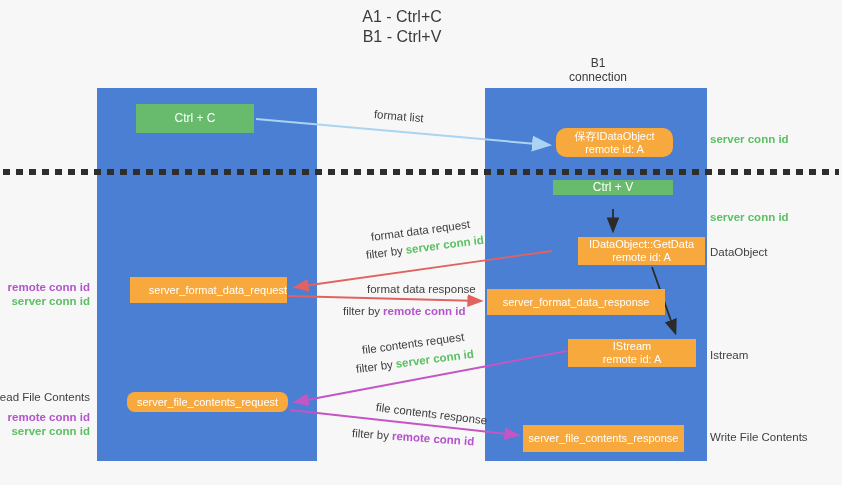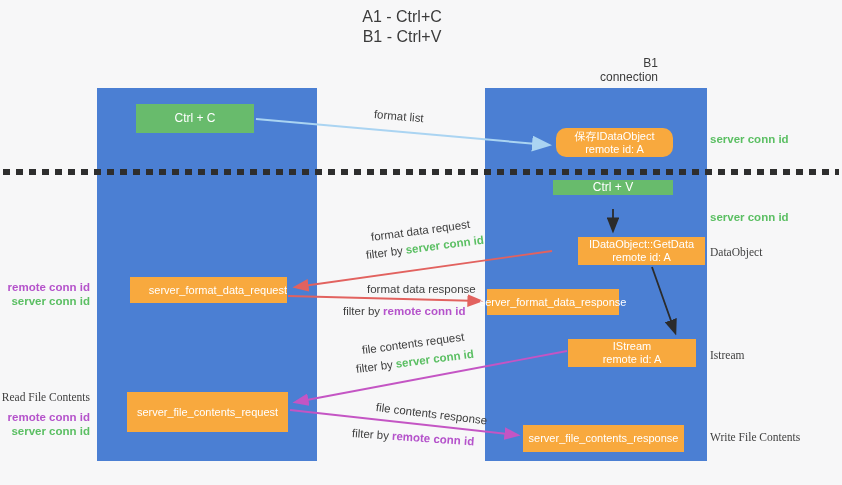--- a/index.html
+++ b/index.html
@@ -3,64 +3,64 @@
 <meta charset="utf-8">
 <style>
   html,body{margin:0;padding:0;}
   body{background:#f7f7f8;font-family:"Liberation Sans",sans-serif;}
   .canvas{position:relative;width:842px;height:485px;background:#f7f7f8;overflow:hidden;}
 
   .title{position:absolute;left:292px;top:7px;width:220px;text-align:center;font-size:16px;line-height:20px;color:#3b3b3b;}
 
   .col-header{position:absolute;width:120px;text-align:center;font-size:12px;line-height:14px;color:#3b3b3b;}
   #header-a1{left:147px;top:56px;}
-  #header-b1{left:538px;top:56px;text-align:right;}
+  #header-b1{left:538px;top:56px;}
 
   .lifeline{position:absolute;top:88px;height:373px;background:#4b7fd3;}
   #lifeline-a1{left:97px;width:220px;}
   #lifeline-b1{left:485px;width:222px;}
 
   .divider{position:absolute;left:3px;right:3px;top:169px;height:6px;
     background:repeating-linear-gradient(90deg,#2e2e2e 0 7px,transparent 7px 13px);}
 
   .arrows{position:absolute;left:0;top:0;}
 
   .box{position:absolute;display:flex;flex-direction:column;align-items:center;justify-content:center;
        color:#fff;text-align:center;font-size:11px;line-height:13px;white-space:nowrap;}
   .green-box{background:#68bb6c;font-size:12px;}
   .orange-box{background:#f8a93e;}
   #box-ctrl-c{left:136px;top:104px;width:118px;height:29px;}
   #box-save{left:556px;top:128px;width:117px;height:29px;border-radius:10px;}
   #box-ctrl-v{left:553px;top:180px;width:120px;height:15px;}
   #box-getdata{left:578px;top:237px;width:127px;height:28px;}
   #box-fdreq{left:130px;top:277px;width:157px;height:26px;align-items:flex-end;}
-  #box-fdresp{left:487px;top:289px;width:132px;height:26px;}
+  #box-fdresp{left:487px;top:289px;width:178px;height:26px;}
   #box-istream{left:568px;top:339px;width:128px;height:28px;}
-  #box-fcreq{left:127px;top:392px;width:161px;height:40px;}
+  #box-fcreq{left:127px;top:392px;width:161px;height:20px;border-radius:8px;}
   #box-fcresp{left:523px;top:425px;width:161px;height:27px;}
 
   .edge-label{position:absolute;font-size:11.5px;color:#3f3f3f;white-space:nowrap;transform-origin:left center;}
   .f-green{color:#5bbf63;font-weight:bold;margin-left:3px;}
   .f-purple{color:#b553cb;font-weight:bold;margin-left:3px;}
   #lbl-format-list{left:374px;top:108px;transform:rotate(5deg);}
   #lbl-fdr{left:371px;top:231px;transform:rotate(-7.5deg);}
   #lbl-fby1{left:366px;top:249px;transform:rotate(-7.5deg);}
   #lbl-fdresp{left:367px;top:283px;}
   #lbl-fby2{left:343px;top:305px;}
   #lbl-fcr{left:362px;top:344px;transform:rotate(-7.5deg);}
   #lbl-fby3{left:356px;top:363px;transform:rotate(-7.5deg);}
   #lbl-fcresp{left:376px;top:401px;transform:rotate(7deg);}
   #lbl-fby4{left:352px;top:427px;transform:rotate(4deg);}
 
   .side-label{position:absolute;font-size:11.5px;white-space:nowrap;line-height:13px;}
   .right-col{left:710px;}
   .left-col{right:752px;text-align:right;}
   .green-t{color:#5bbf63;font-weight:bold;}
   .purple-t{color:#b553cb;font-weight:bold;}
-  .dark-t{color:#3f3f3f;font-family:Liberation Serif, serif;}
+  .dark-t{color:#3f3f3f;}
   #r-sc1{top:133px;} #r-sc2{top:211px;} #r-do{top:246px;} #r-is{top:349px;} #r-wfc{top:431px;}
   #l-rc1{top:281px;} #l-sc1{top:295px;} #l-rfc{top:391px;} #l-rc2{top:411px;} #l-sc2{top:425px;}
 </style>
 </head>
 <body>
 
 <div class="canvas">
 
   <div class="title">
     <div>A1 - Ctrl+C</div>

